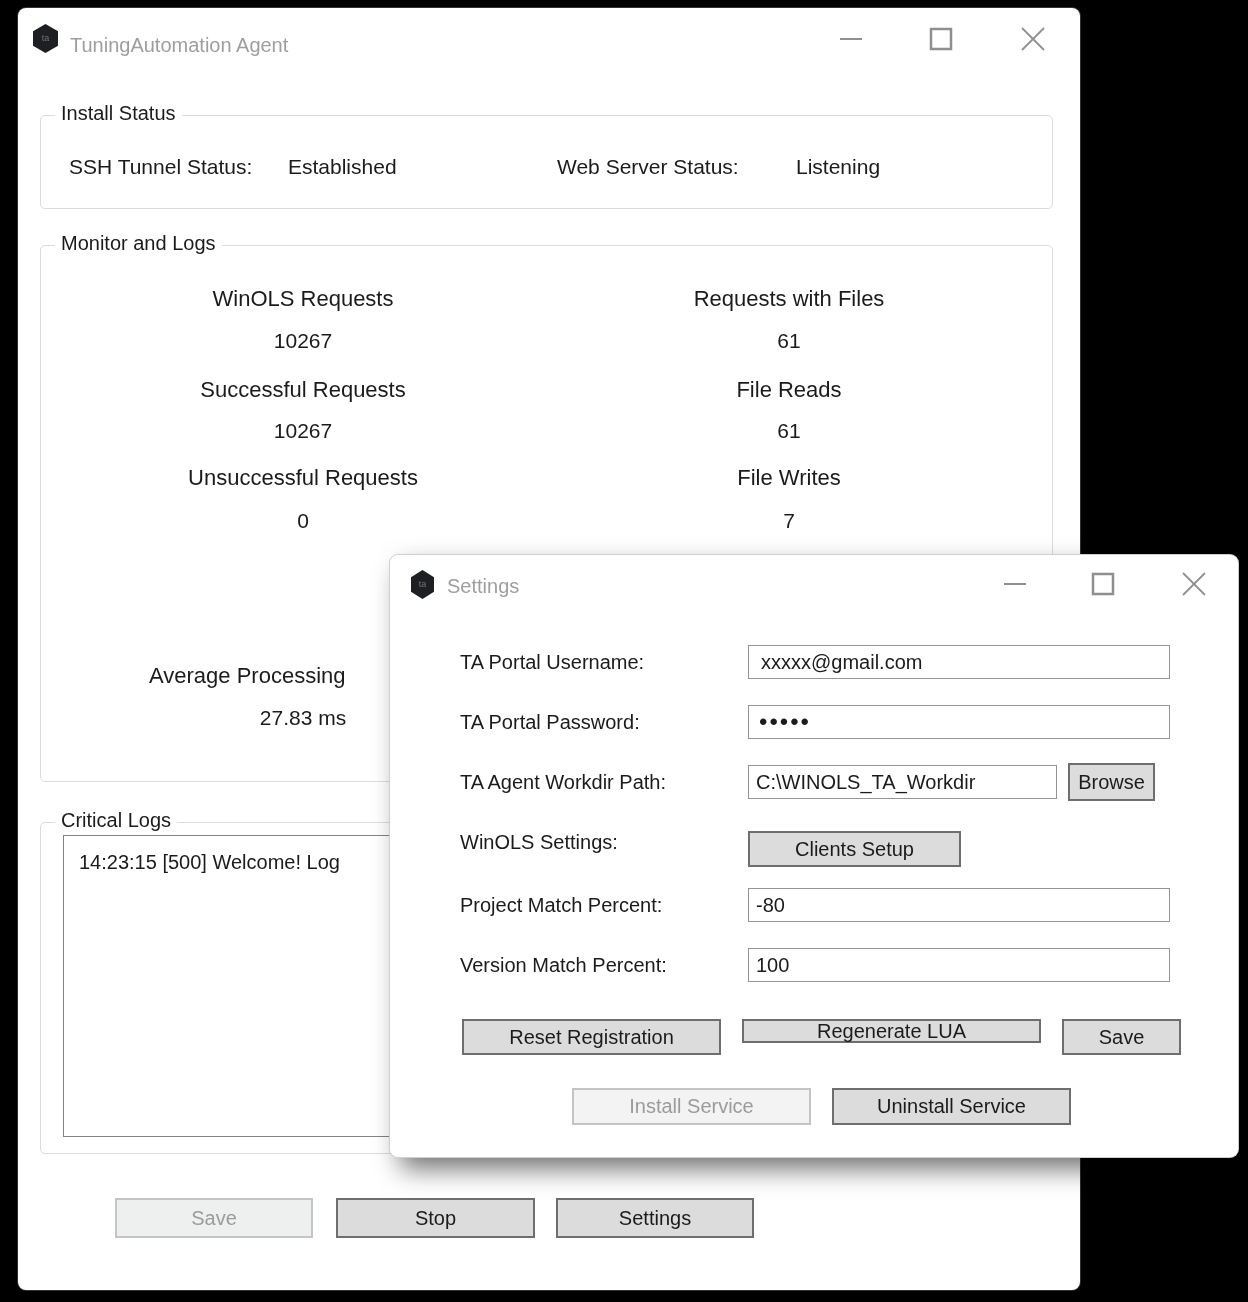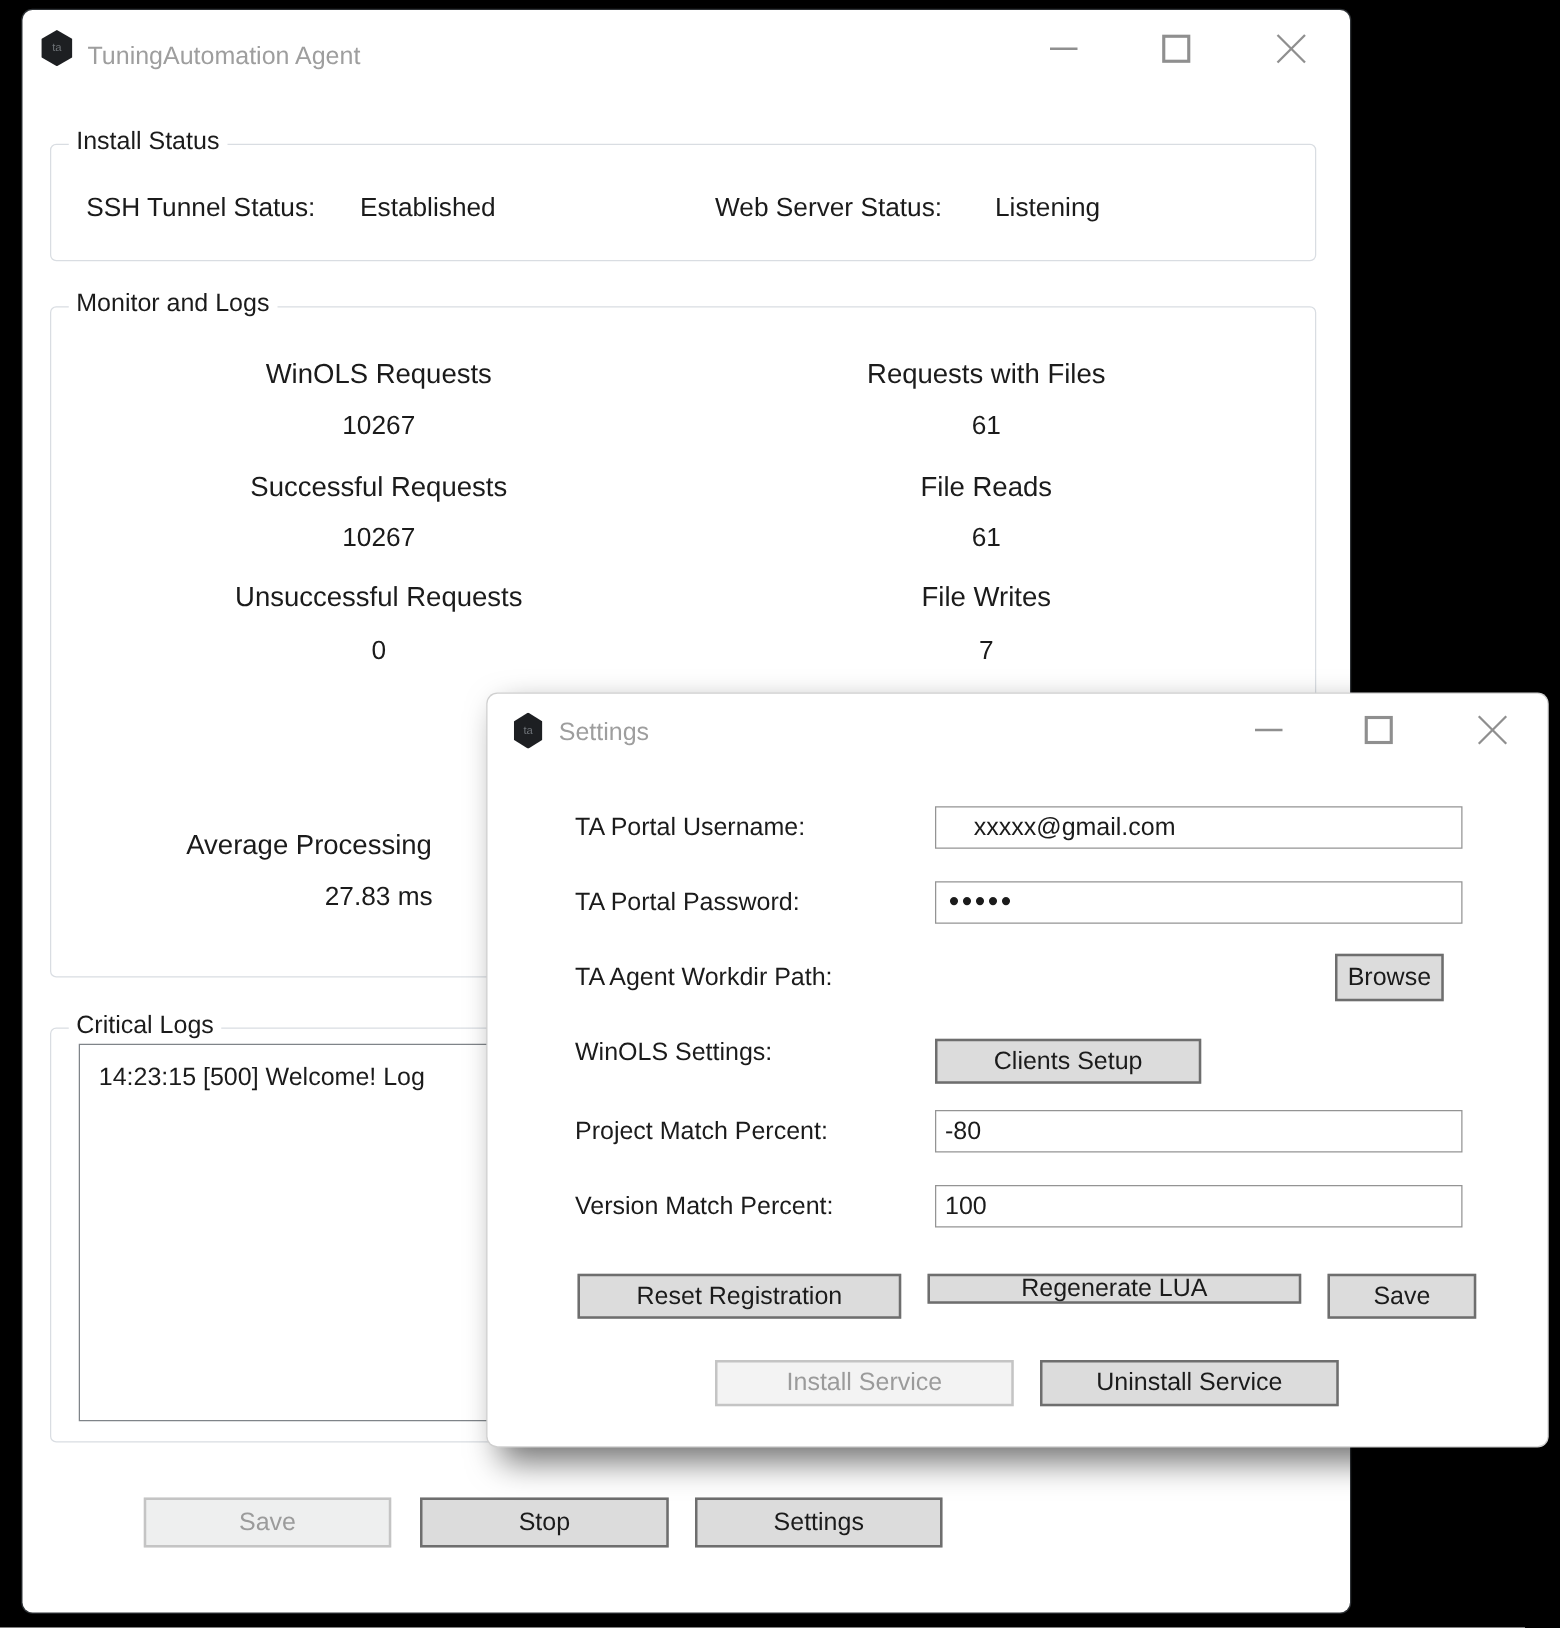--- a/index.html
+++ b/index.html
@@ -66,21 +66,21 @@
           <line x1="2" y1="2" x2="24" y2="24" stroke="#8f8f8f" stroke-width="1.8"></line>
           <line x1="24" y1="2" x2="2" y2="24" stroke="#8f8f8f" stroke-width="1.8"></line>
         </svg>
     </div>
   </div>
 
   <div class="groupbox" style="left:22px;top:107px;width:1011px;height:92px;">
     <div class="group-label">Install Status</div>
     <div class="kv" style="left:28px;top:39px;">SSH Tunnel Status:</div>
     <div class="kv" style="left:247px;top:39px;">Established</div>
-    <div class="kv" style="left:516px;top:39px;margin-left:15px;">Web Server Status:</div>
+    <div class="kv" style="left:516px;top:39px;">Web Server Status:</div>
     <div class="kv" style="left:755px;top:39px;">Listening</div>
   </div>
 
   <div class="groupbox" style="left:22px;top:237px;width:1011px;height:535px;">
     <div class="group-label">Monitor and Logs</div>
 
     <div class="stat col-left" style="top:40px;">WinOLS Requests</div>
     <div class="stat col-right" style="top:40px;">Requests with Files</div>
     <div class="stat value col-left" style="top:83px;">10267</div>
     <div class="stat value col-right" style="top:83px;">61</div>
@@ -130,26 +130,27 @@
     </div>
     <div class="caption-btn" style="left:781px;top:6px;">
       <svg width="26" height="26">
           <line x1="2" y1="2" x2="24" y2="24" stroke="#8f8f8f" stroke-width="1.8"></line>
           <line x1="24" y1="2" x2="2" y2="24" stroke="#8f8f8f" stroke-width="1.8"></line>
         </svg>
     </div>
   </div>
 
   <div class="form-label" style="top:90px;">TA Portal Username:</div>
-  <div class="field" style="left:358px;top:90px;width:422px;height:34px;padding-left:30px;">xxxxx@gmail.com</div>
+  <div class="field" style="left:358px;top:90px;width:422px;height:34px;padding-left:12px;">xxxxx@gmail.com</div>
 
   <div class="form-label" style="top:150px;">TA Portal Password:</div>
   <div class="field" style="left:358px;top:150px;width:422px;height:34px;font-size:24px;letter-spacing:2px;">•••••</div>
 
   <div class="form-label" style="top:210px;">TA Agent Workdir Path:</div>
+  <div class="field" style="left:358px;top:210px;width:309px;height:34px;padding-left:7px;">C:\WINOLS_TA_Workdir</div>
   <div class="btn" style="left:678px;top:208px;width:87px;height:38px;">Browse</div>
 
   <div class="form-label" style="top:269px;height:36px;">WinOLS Settings:</div>
   <div class="btn" style="left:358px;top:276px;width:213px;height:36px;">Clients Setup</div>
 
   <div class="form-label" style="top:333px;">Project Match Percent:</div>
   <div class="field" style="left:358px;top:333px;width:422px;height:34px;padding-left:7px;">-80</div>
 
   <div class="form-label" style="top:393px;">Version Match Percent:</div>
   <div class="field" style="left:358px;top:393px;width:422px;height:34px;padding-left:7px;">100</div>

